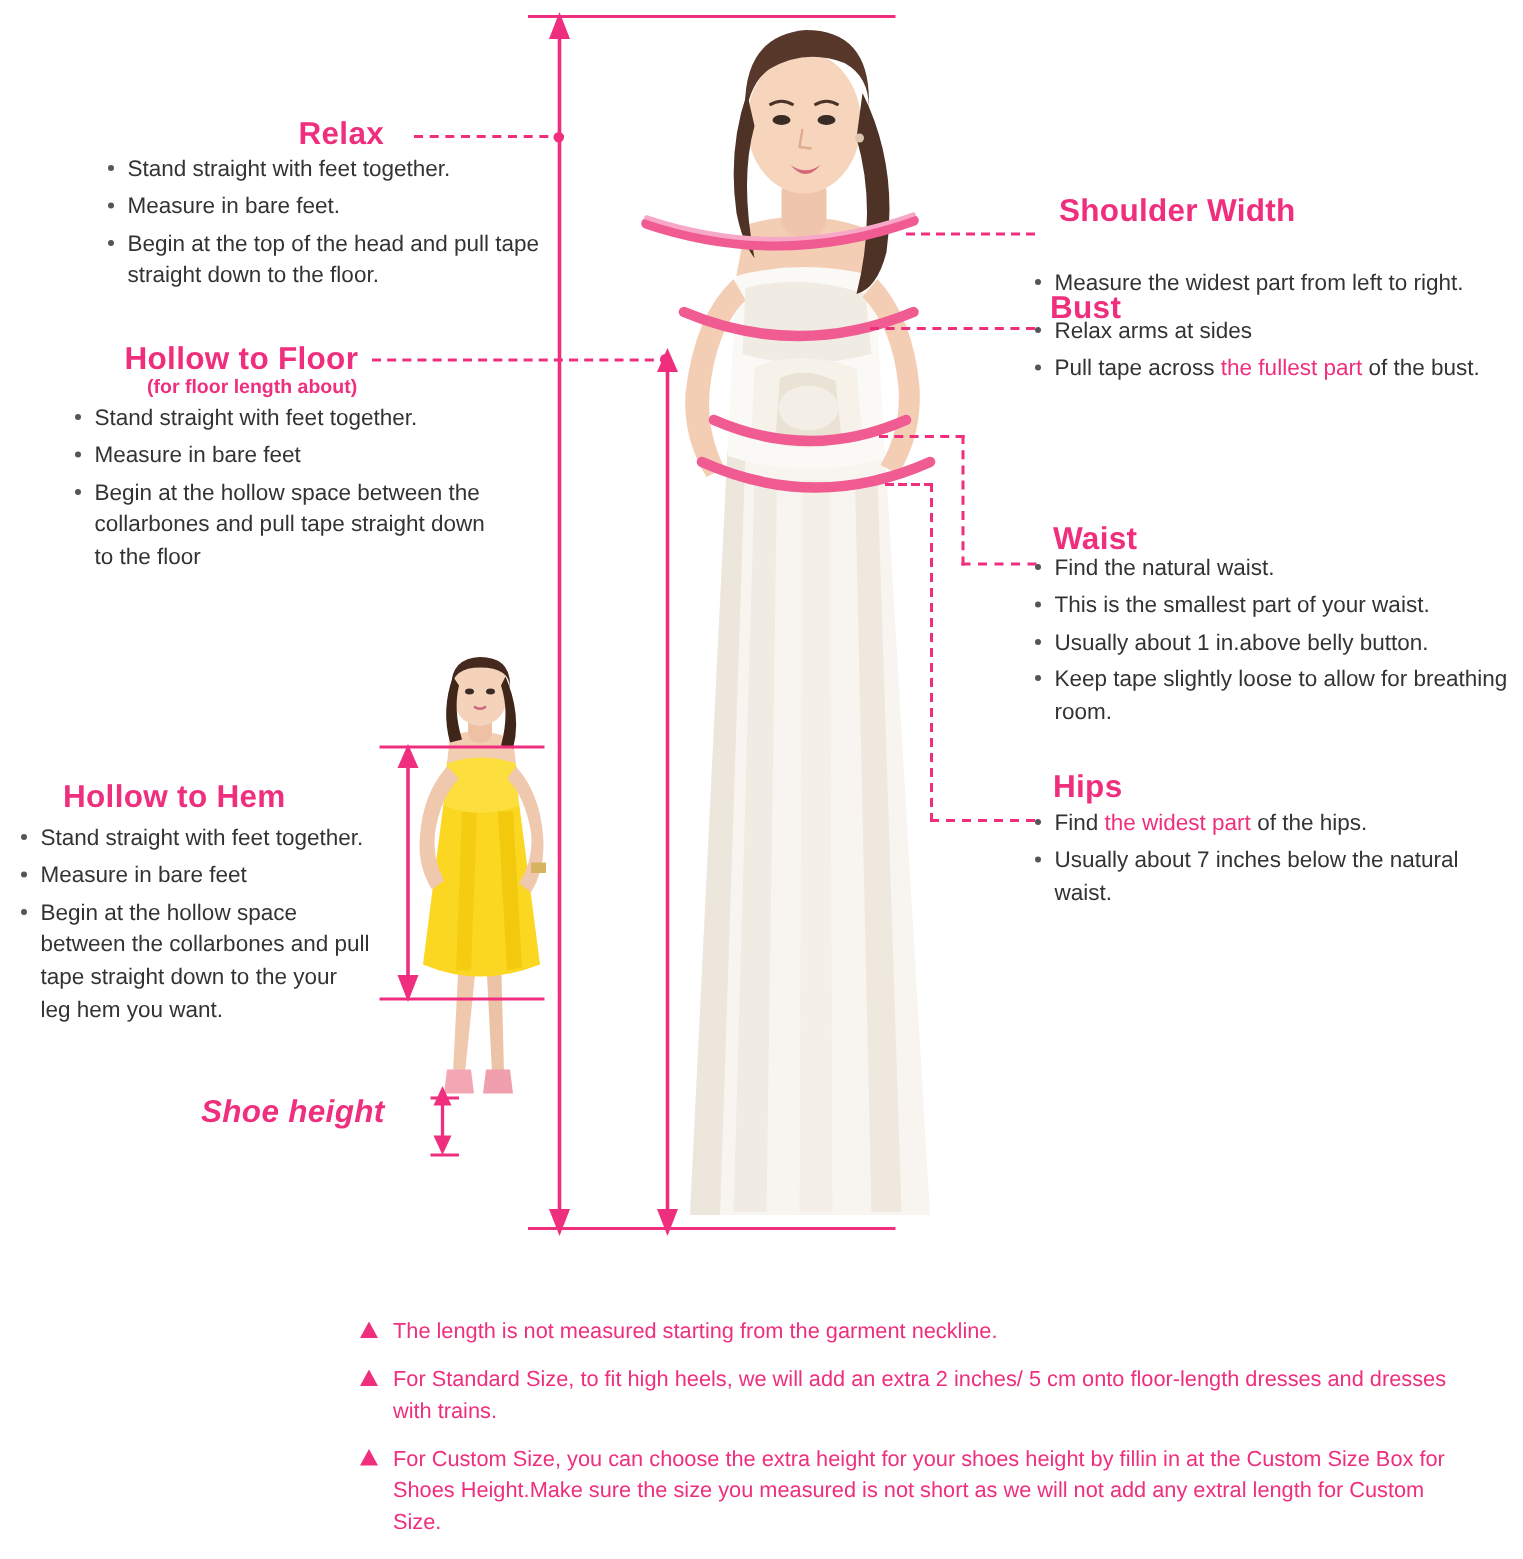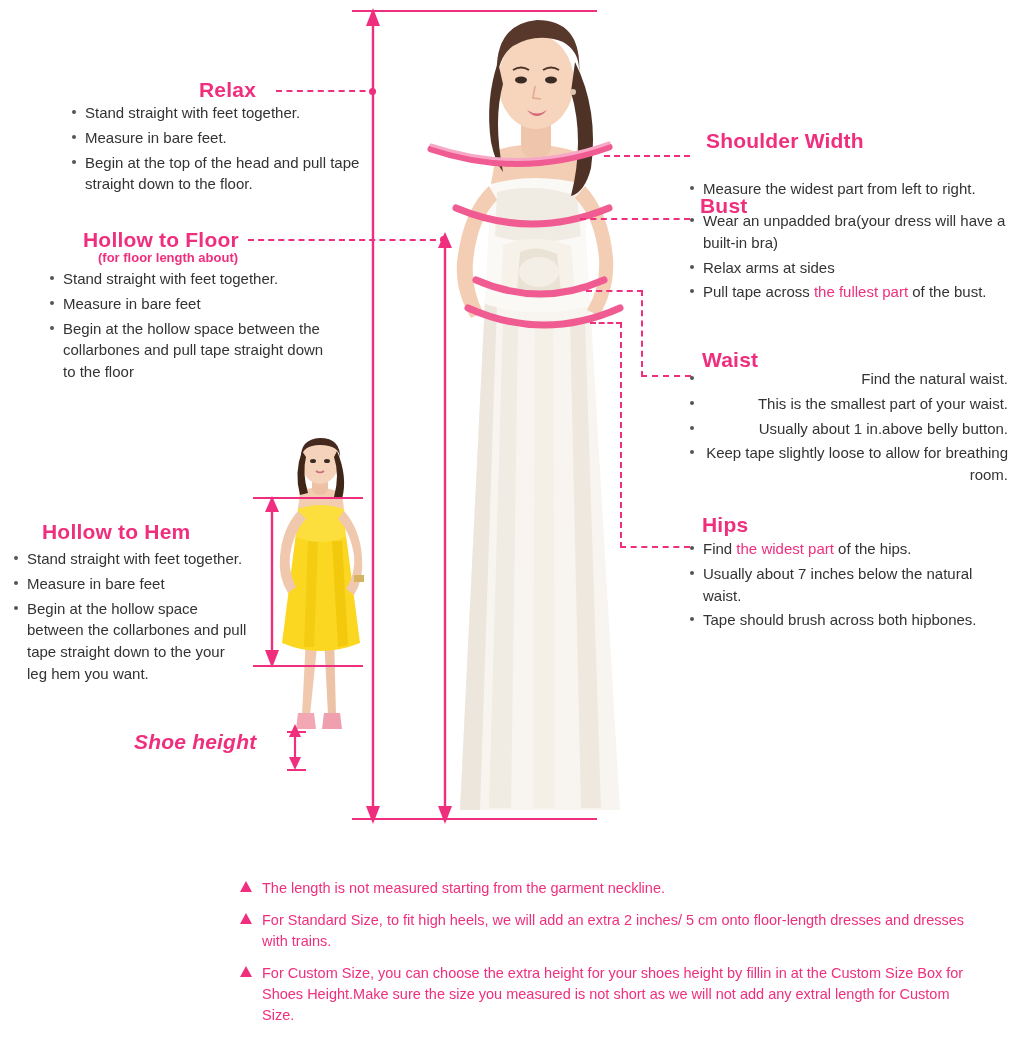--- a/index.html
+++ b/index.html
@@ -286,42 +286,40 @@
   <div class="abs heading" style="left:706px; top:129px;">Shoulder Width</div>
   <div class="abs bullets" style="left:688px; top:146px; width:320px;margin-top:32px;">
     <ul>
       <li>Measure the widest part from left to right.</li>
     </ul>
   </div>
 
   <div class="abs heading" style="left:700px; top:194px;">Bust</div>
   <div class="abs bullets" style="left:688px; top:210px; width:325px;">
     <ul>
-      <li>Wear an unpadded bra(your dress will have a built-in bra)</li>
       <li>Relax arms at sides</li>
       <li>Pull tape across <span class="pink-em">the fullest part</span> of the bust.</li>
     </ul>
   </div>
 
   <div class="abs heading" style="left:702px; top:348px;">Waist</div>
-  <div class="abs bullets" style="left:688px; top:368px; width:320px;text-align:right;">
+  <div class="abs bullets" style="left:688px; top:368px; width:320px;">
     <ul>
       <li>Find the natural waist.</li>
       <li>This is the smallest part of your waist.</li>
       <li>Usually about 1 in.above belly button.</li>
       <li>Keep tape slightly loose to allow for breathing room.</li>
     </ul>
   </div>
 
   <div class="abs heading" style="left:702px; top:513px;">Hips</div>
   <div class="abs bullets" style="left:688px; top:538px; width:320px;">
     <ul>
       <li>Find <span class="pink-em">the widest part</span> of the hips.</li>
       <li>Usually about 7 inches below the natural waist.</li>
-      <li>Tape should brush across both hipbones.</li>
     </ul>
   </div>
 
   <div class="notes">
     <div class="note-row">
       <span class="tri"></span>
       <span>The length is not measured starting from the garment neckline.</span>
     </div>
     <div class="note-row">
       <span class="tri"></span>

